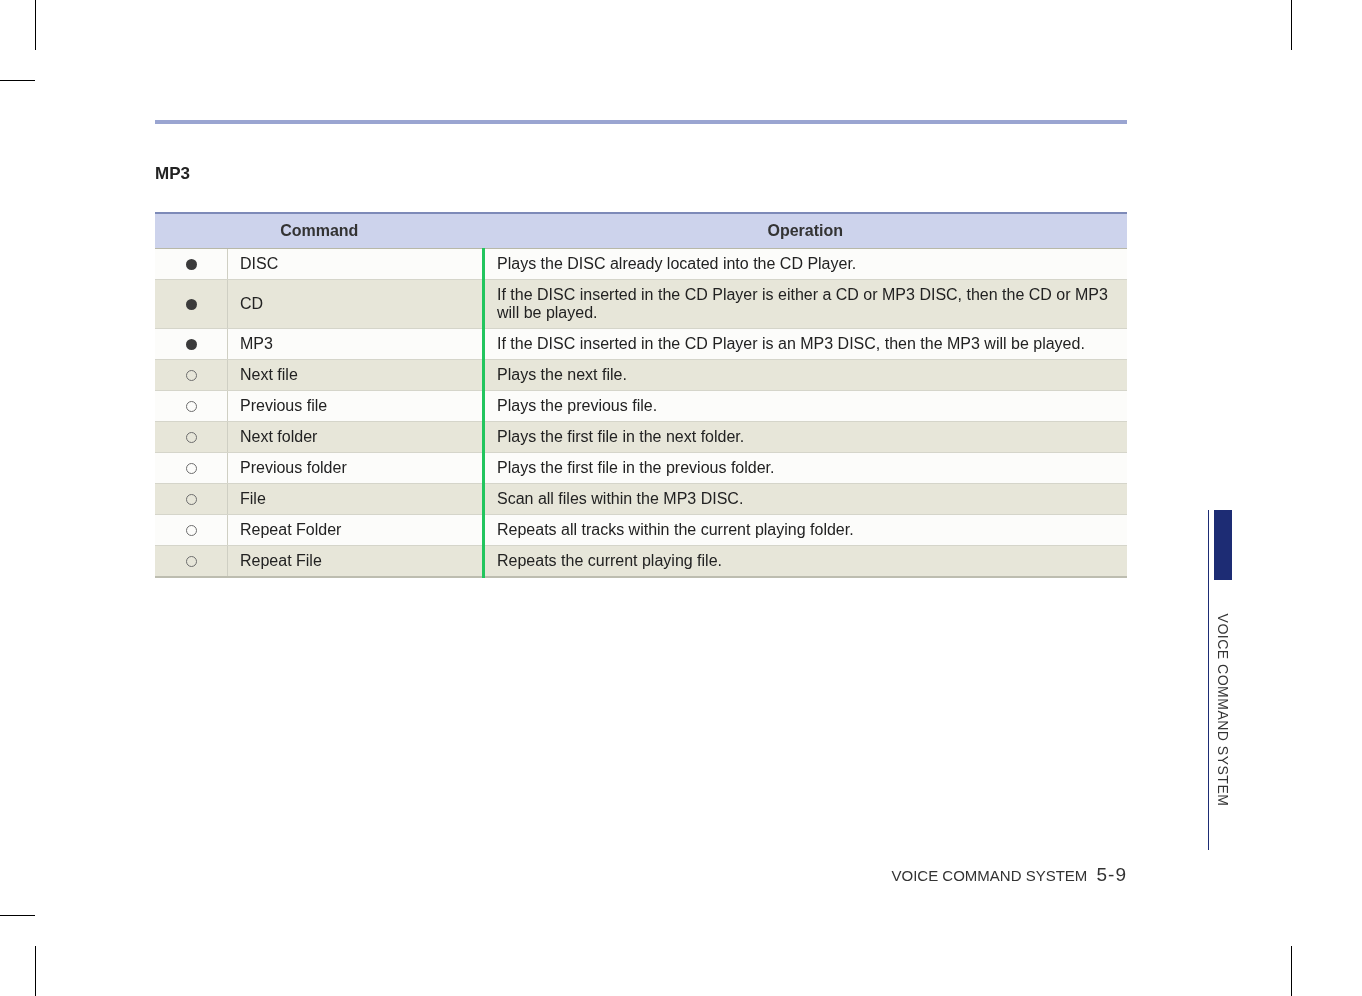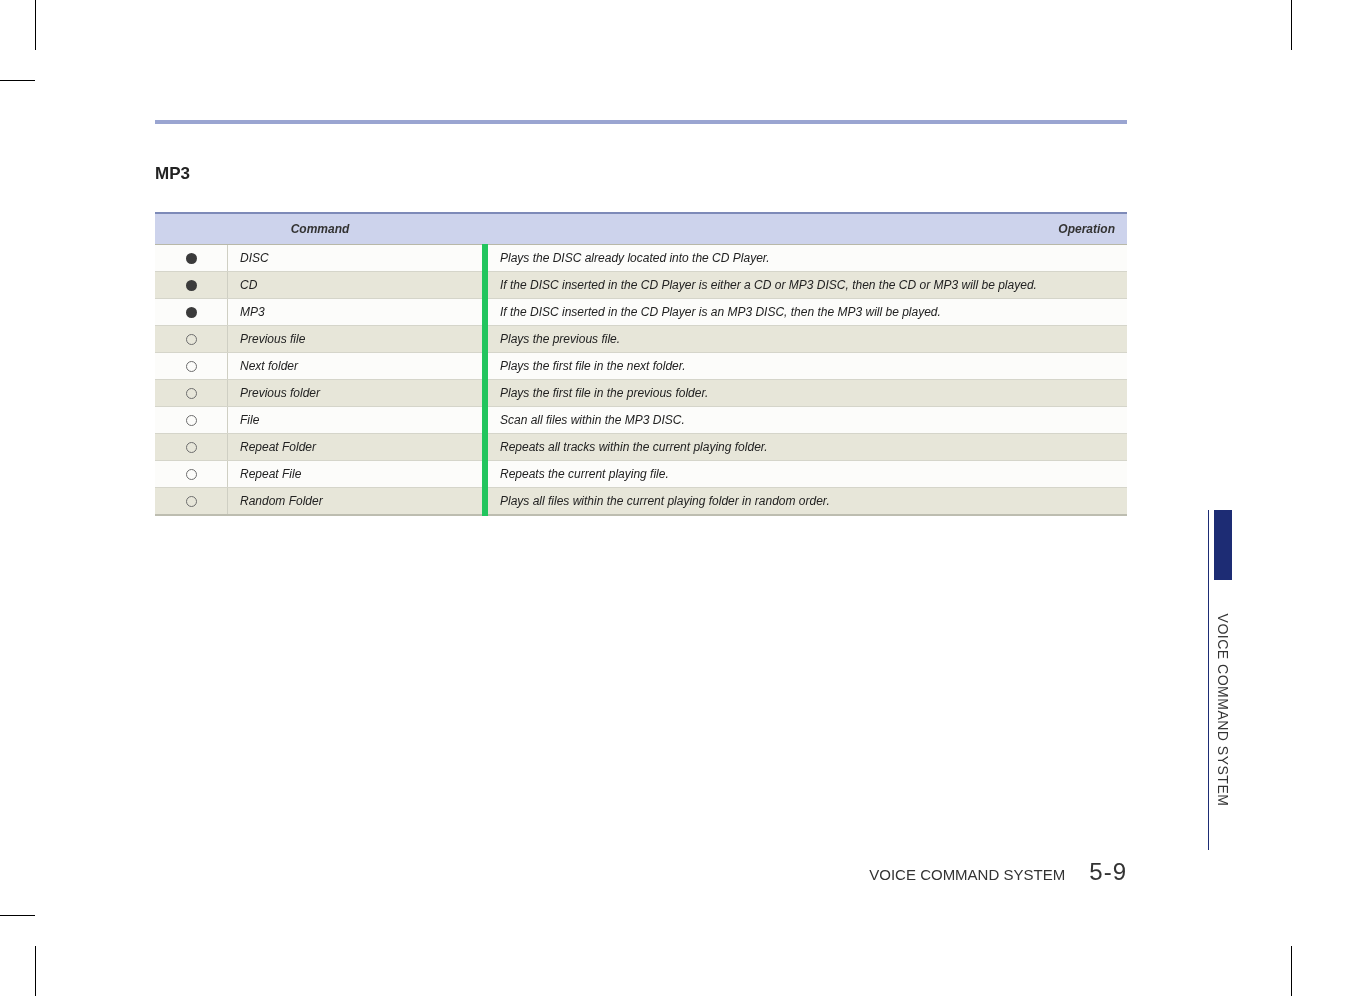--- a/index.html
+++ b/index.html
@@ -43,46 +43,45 @@
 
   .section-title {
     font-weight: 700;
     font-size: 17px;
     margin-bottom: 28px;
   }
 
   table.cmd {
     width: 100%;
     border-collapse: collapse;
-    font-size: 12px;
-    font-style: italic;
+    font-size: 16px;
   }
   table.cmd thead th {
     background: #cdd3ec;
     color: #333;
     font-weight: 700;
-    text-align: right;
+    text-align: center;
     padding: 8px 12px;
     border-top: 2px solid #7d8ab8;
     border-bottom: 1px solid #b8b8a8;
   }
   table.cmd th:first-child,
   table.cmd td:first-child {
     width: 48px;
     text-align: center;
     border-right: 1px solid #cfcfc3;
   }
   table.cmd thead th:first-child { border-right: none; }
   table.cmd td {
     padding: 6px 12px;
     border-bottom: 1px solid #d5d5ca;
   }
   table.cmd td:nth-child(2) {
     width: 230px;
-    border-right: 6px solid #22c55e;
+    border-right: 3px solid #22c55e;
   }
   table.cmd tbody tr:nth-child(even) td {
     background: #e7e6d9;
   }
   table.cmd tbody tr:nth-child(odd) td {
     background: #fcfcfa;
   }
   table.cmd tbody tr:last-child td {
     border-bottom: 2px solid #bdbdb0;
   }
@@ -135,22 +134,22 @@
   }
 
   .footer {
     position: absolute;
     right: 235px;
     bottom: 110px;
     font-size: 15px;
     color: #333;
   }
   .footer .pgnum {
-    font-size: 24px;
-    margin-left: 20px;
+    font-size: 19px;
+    margin-left: 5px;
     letter-spacing: 1px;
   }
 </style>
 </head>
 <body>
 
 <div class="crop h crop-tl-h"></div>
 <div class="crop v crop-tl-v"></div>
 <div class="crop h crop-bl-h"></div>
 <div class="crop v crop-bl-v"></div>
@@ -180,20 +179,25 @@
           <td>CD</td>
           <td>If the DISC inserted in the CD Player is either a CD or MP3 DISC, then the CD or MP3 will be played.</td>
         </tr>
         <tr>
           <td><span class="filled-dot"></span></td>
           <td>MP3</td>
           <td>If the DISC inserted in the CD Player is an MP3 DISC, then the MP3 will be played.</td>
         </tr>
         <tr>
           <td><span class="hollow-dot"></span></td>
+          <td>Next file</td>
+          <td>Plays the next file.</td>
+        </tr>
+        <tr>
+          <td><span class="hollow-dot"></span></td>
           <td>Previous file</td>
           <td>Plays the previous file.</td>
         </tr>
         <tr>
           <td><span class="hollow-dot"></span></td>
           <td>Next folder</td>
           <td>Plays the first file in the next folder.</td>
         </tr>
         <tr>
           <td><span class="hollow-dot"></span></td>
@@ -207,25 +211,20 @@
         </tr>
         <tr>
           <td><span class="hollow-dot"></span></td>
           <td>Repeat Folder</td>
           <td>Repeats all tracks within the current playing folder.</td>
         </tr>
         <tr>
           <td><span class="hollow-dot"></span></td>
           <td>Repeat File</td>
           <td>Repeats the current playing file.</td>
-        </tr>
-        <tr>
-          <td><span class="hollow-dot"></span></td>
-          <td>Random Folder</td>
-          <td>Plays all files within the current playing folder in random order.</td>
         </tr>
       </tbody>
   </table>
 </div>
 
 <div class="side-bar-line"></div>
 <div class="side-tab-dark"></div>
 <div class="side-label">
   <span>VOICE COMMAND SYSTEM</span>
 </div>

